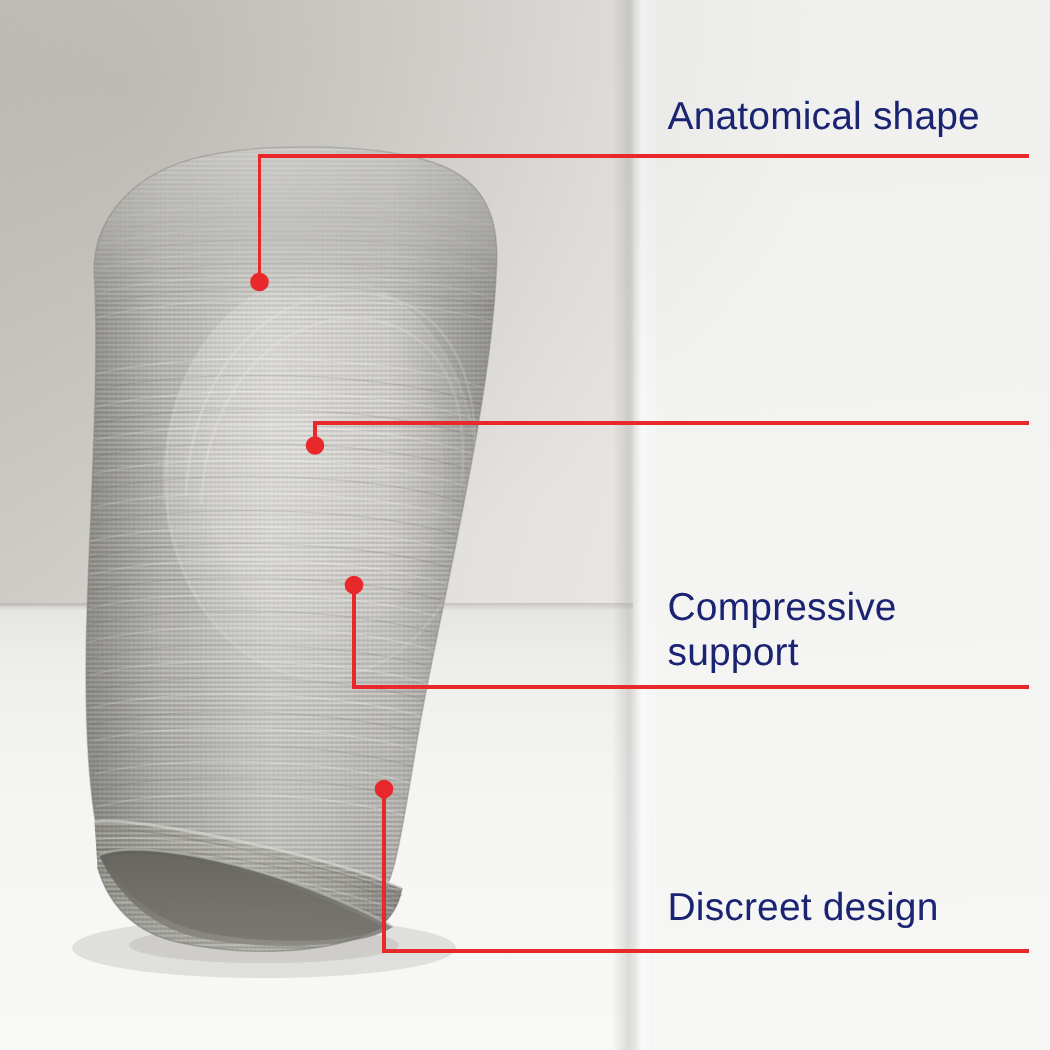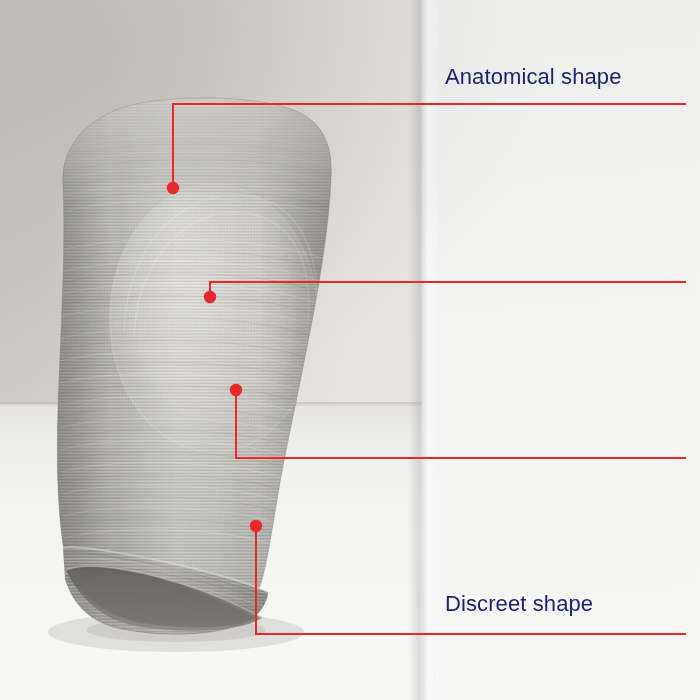--- a/index.html
+++ b/index.html
@@ -89,21 +89,21 @@
   }
 
   
   .product { position:absolute; left:0; top:0; width:700px; height:700px; }
   .product svg { display:block; }
 
   
   .callout-label {
     position:absolute;
     color:#1b2473;
-    font-size:22px;
+    font-size:26px;
     font-weight:400;
     line-height:30px;
     letter-spacing:.1px;
     white-space:pre-line;
   }
   .leader { position:absolute; left:0; top:0; width:700px; height:700px; pointer-events:none; }
 </style>
 </head>
 <body>
 
@@ -359,17 +359,19 @@
       <circle cx="173" cy="188" r="6.2"></circle>
       <circle cx="210" cy="297" r="6.2"></circle>
       <circle cx="236" cy="390" r="6.2"></circle>
       <circle cx="256" cy="526" r="6.2"></circle>
     </g>
   </svg>
 
   <div class="callout-label" style="left:445px; top:62px;">Anatomical shape</div>
 
 
-
-  <div class="callout-label" style="left:445px; top:589px;">Discreet shape</div>
+  <div class="callout-label" style="left:445px; top:389px;">Compressive
+support</div>
+
+  <div class="callout-label" style="left:445px; top:589px;">Discreet design</div>
 
 
 </div>
 
 </body></html>

